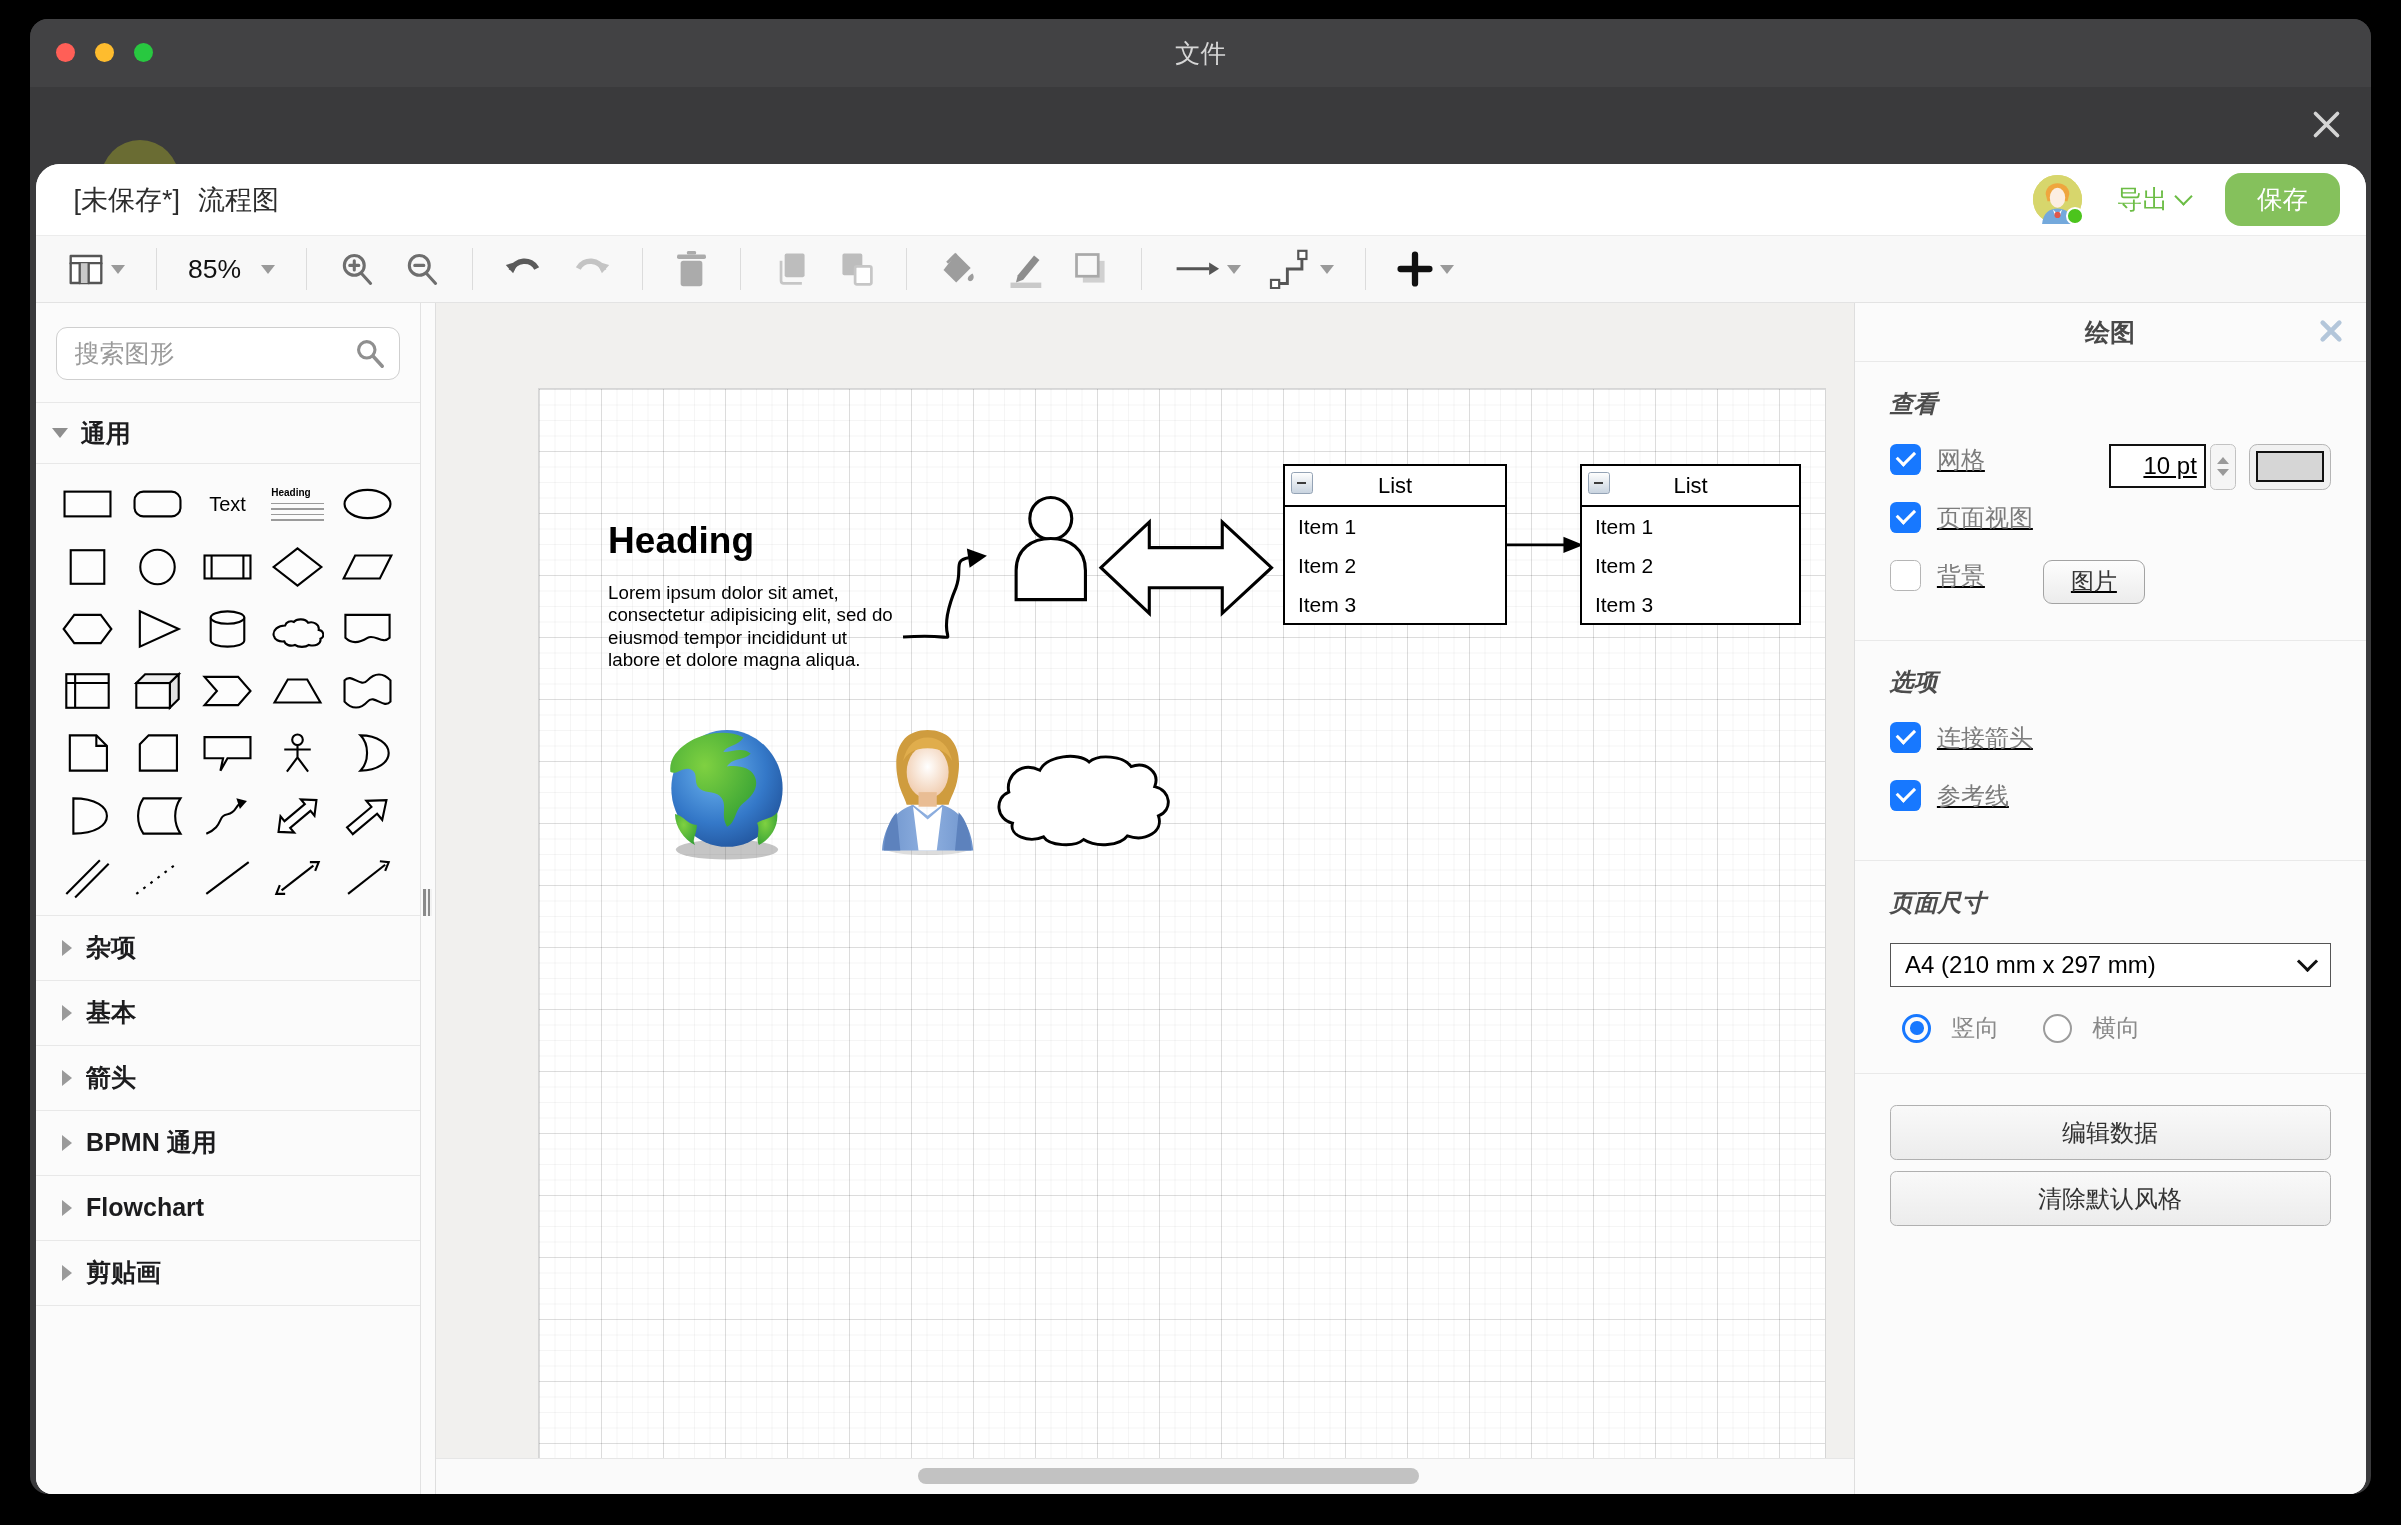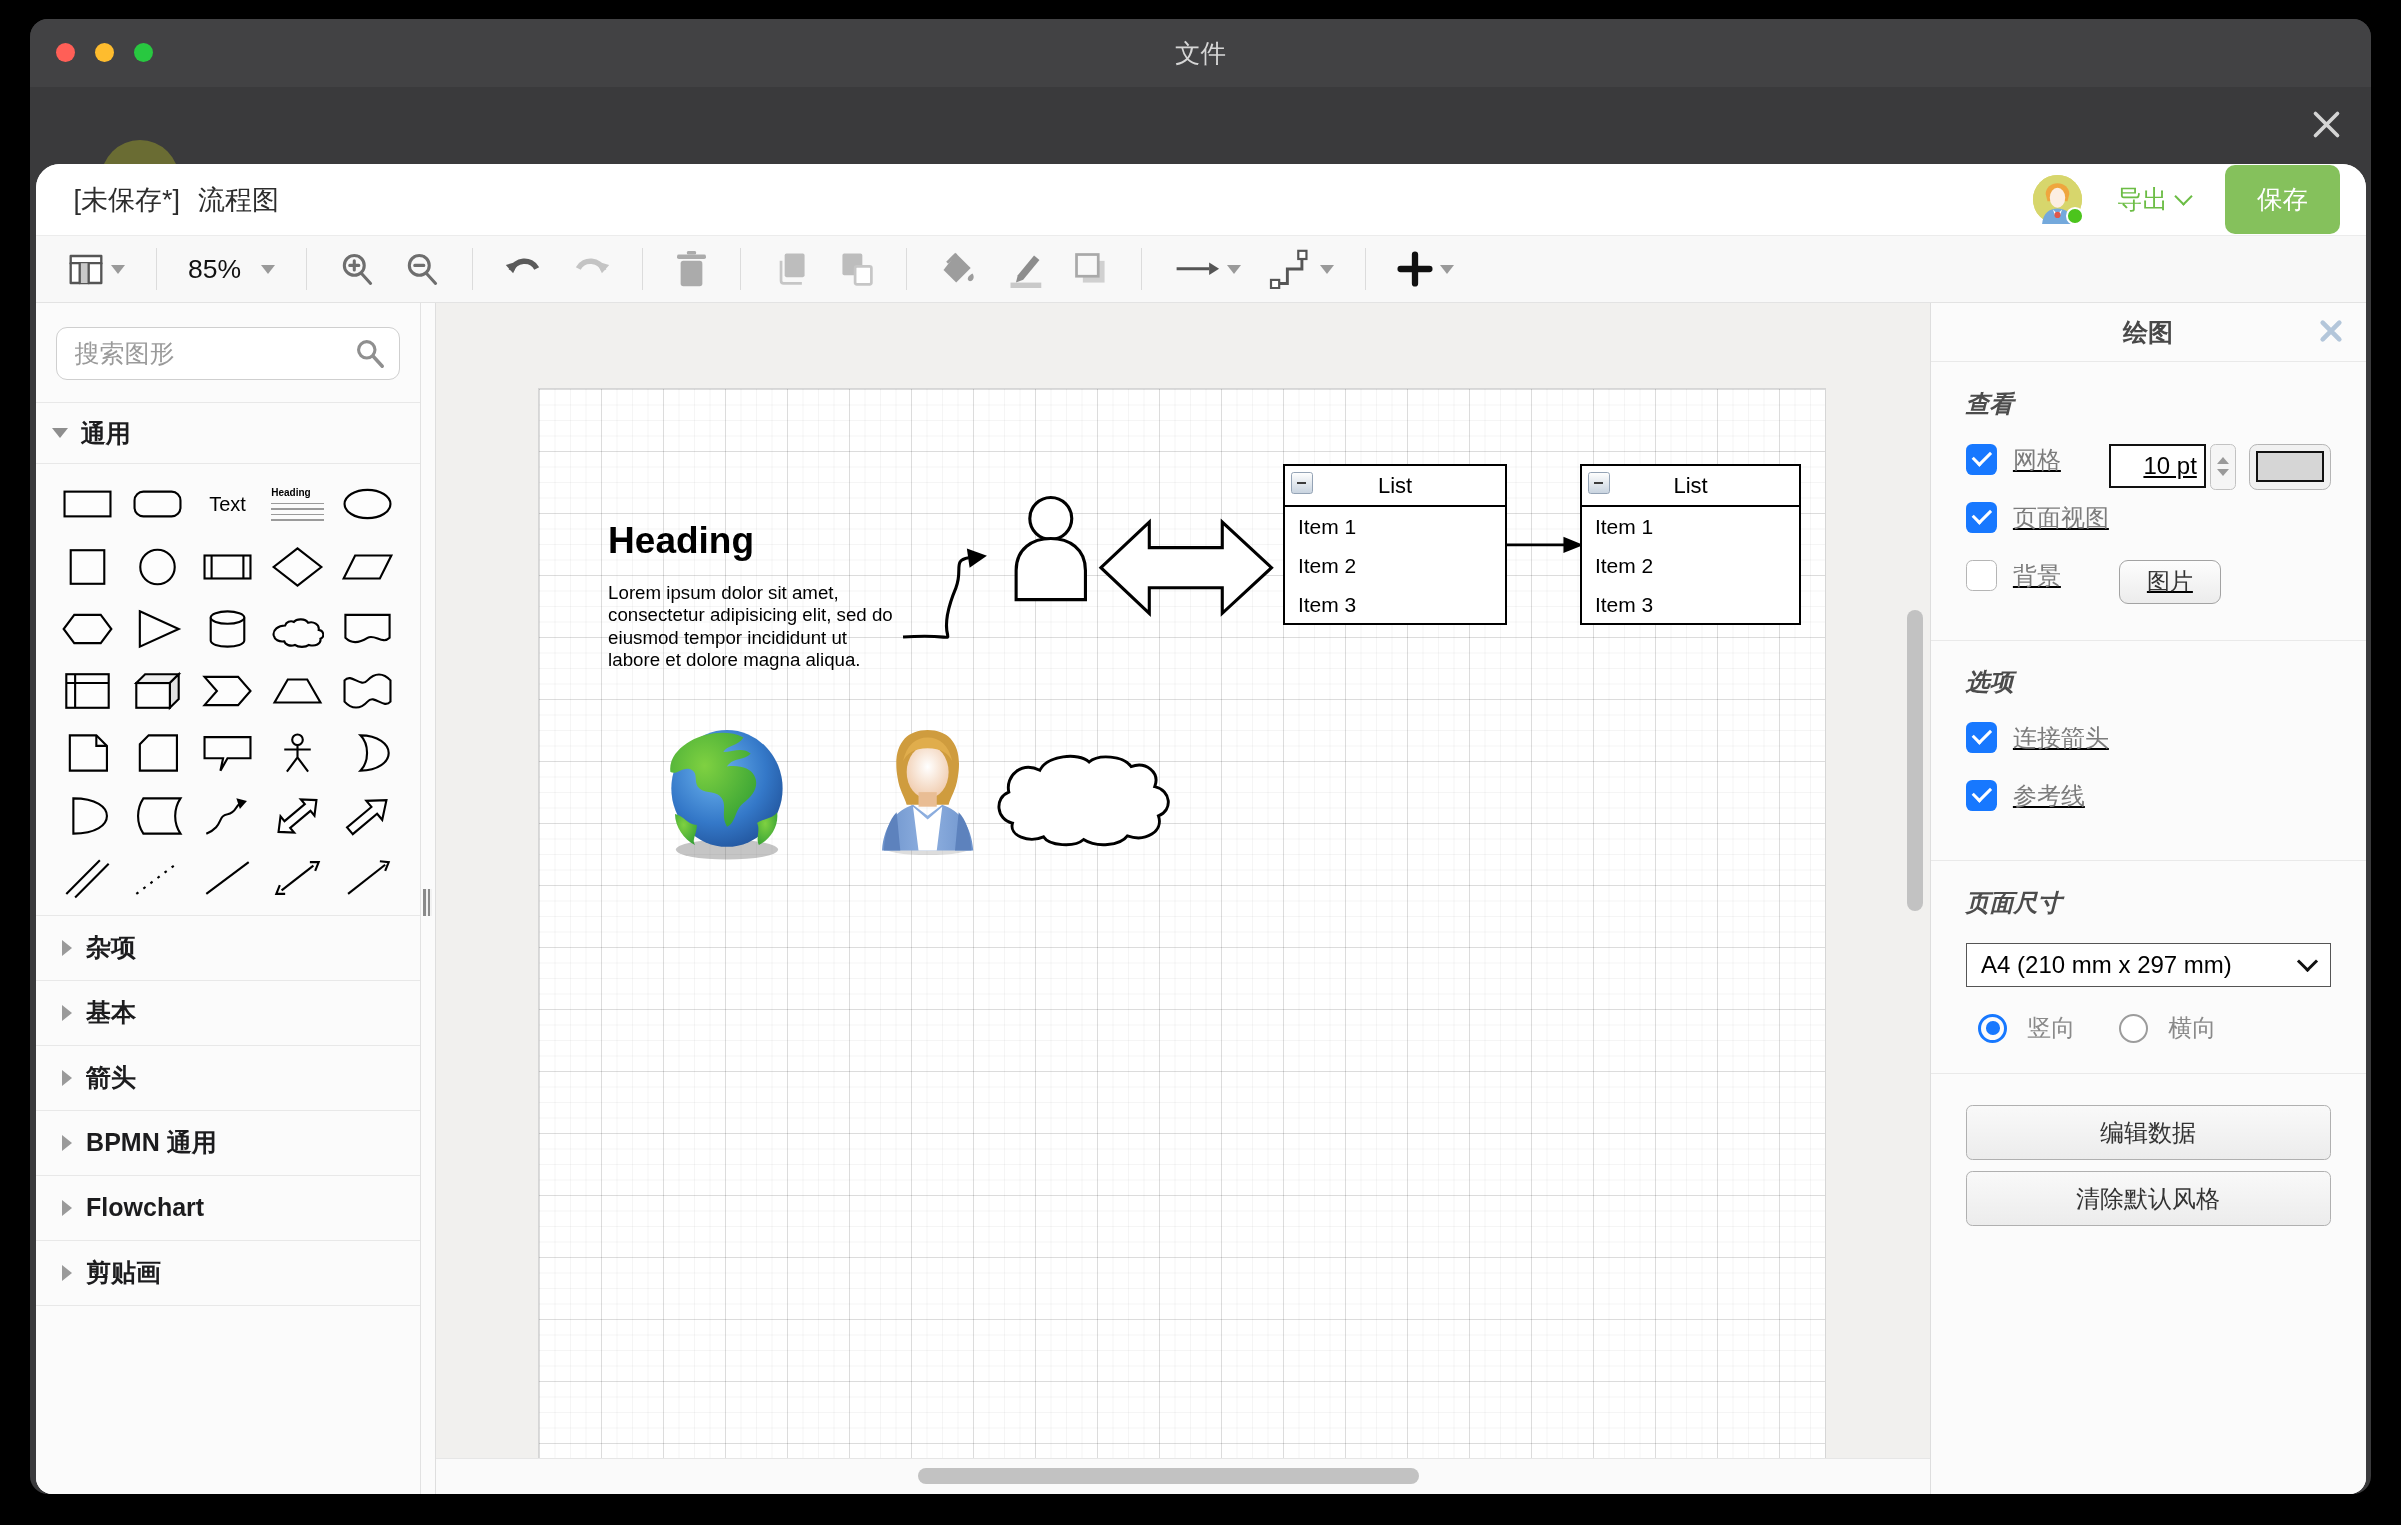--- a/index.html
+++ b/index.html
@@ -24,21 +24,21 @@
     border-radius:24px 24px 16.4px 16.4px;overflow:hidden;display:flex;flex-direction:column;}
   .doc-header{position:relative;height:71px;background:#fff;display:flex;align-items:center;padding:0 25.5px 0 38px;}
   .doc-title{font-size:27px;color:#2d2d2d;font-weight:500;display:flex;gap:18px;}
   .header-right{margin-left:auto;display:flex;align-items:center;gap:35px;}
   .user-avatar{position:relative;width:49px;height:49px;border-radius:50%;background:#d7d66c;}
   .user-avatar .dot{position:absolute;right:-1.8px;bottom:-0.9px;width:13.7px;height:13.7px;border-radius:50%;
     background:#4cc41d;border:2.7px solid #fff;}
   .export-link{display:flex;align-items:center;gap:9px;color:#6cbd45;font-size:25.5px;cursor:pointer;}
   .chev-dn{width:11px;height:11px;border-right:2.7px solid #6cbd45;border-bottom:2.7px solid #6cbd45;
     transform:rotate(45deg);margin-top:-5.5px;}
-  .save-btn{min-width:115px;height:69px;border:none;border-radius:10px;background:#85c15c;color:#fff;
+  .save-btn{min-width:115px;height:53px;border:none;border-radius:16px;background:#85c15c;color:#fff;
     font-size:25.5px;font-family:inherit;cursor:pointer;padding:0 24px;}
   
   .toolbar{height:66px;background:#f8f8f8;border-top:0.9px solid #ececec;border-bottom:0.9px solid #e3e3e3;
     display:flex;align-items:center;padding:0 27px;gap:16.4px;}
   .tb-sep{width:0.9px;height:42px;background:#dcdcdc;margin:0 9px;}
   .tb-btn{display:flex;align-items:center;gap:7.3px;background:none;border:none;padding:5.5px;cursor:pointer;}
   .tb-caret{width:0;height:0;border-left:7.3px solid transparent;border-right:7.3px solid transparent;
     border-top:9px solid #9a9a9a;}
   .zoom-label{font-size:26.5px;color:#111;}
   .ic{stroke-linecap:round;stroke-linejoin:round;fill:none;}
@@ -86,21 +86,21 @@
     font-size:22px;color:#000;}
   .collapse-ic{position:absolute;left:6.4px;top:6.4px;width:20px;height:20px;border:0.9px solid #94a3b5;border-radius:2.7px;
     background:linear-gradient(#fefefe,#c9d4e0);}
   .collapse-ic::after{content:"";position:absolute;left:4.6px;top:8.2px;width:9px;height:2.7px;background:#3c3c3c;}
   .cv-list .rows{display:flex;flex-direction:column;}
   .cv-list .row{height:39px;display:flex;align-items:center;padding-left:12.8px;font-size:21px;color:#000;}
   .vscroll{position:absolute;left:1471px;top:307px;width:15.5px;height:301px;border-radius:8.2px;background:#c2c2c2;cursor:pointer;}
   .hstrip{position:absolute;left:0;right:0;bottom:0;height:35px;background:#fafafa;border-top:0.9px solid #e6e6e6;}
   .hthumb{position:absolute;left:482px;top:9px;width:501px;height:15.5px;border-radius:8.2px;background:#c2c2c2;cursor:pointer;}
   
-  .rpanel{width:436px;background:#fbfbfb;border-left:0.9px solid #dedede;display:flex;flex-direction:column;box-sizing:border-box;}
+  .rpanel{width:512px;background:#fbfbfb;border-left:0.9px solid #dedede;display:flex;flex-direction:column;box-sizing:border-box;}
   .rp-head{position:relative;height:58px;display:flex;align-items:center;justify-content:center;
     font-size:25px;font-weight:700;color:#484848;border-bottom:0.9px solid #e9e9e9;}
   .rp-close{position:absolute;right:20px;top:12.8px;width:33px;height:33px;background:none;border:none;cursor:pointer;}
   .rp-close svg{stroke:#b3c6da;stroke-width:5;stroke-linecap:round;}
   .rp-sec{padding:25.5px 35px 22px 35px;border-bottom:0.9px solid #e9e9e9;}
   .rp-sec.nb{border-bottom:none;}
   .rp-title{font-size:24px;font-weight:700;color:#4c4c4c;margin-bottom:24px;font-style:italic;}
   .rp-row{display:flex;min-height:47px;margin-bottom:11px;text-decoration:underline;}
   .cbx{width:31px;height:31px;border-radius:6.4px;background:#1778ff;position:relative;flex:0 0 auto;cursor:pointer;}
   .cbx::after{content:"";position:absolute;left:7.3px;top:7.3px;width:14.6px;height:8.2px;

